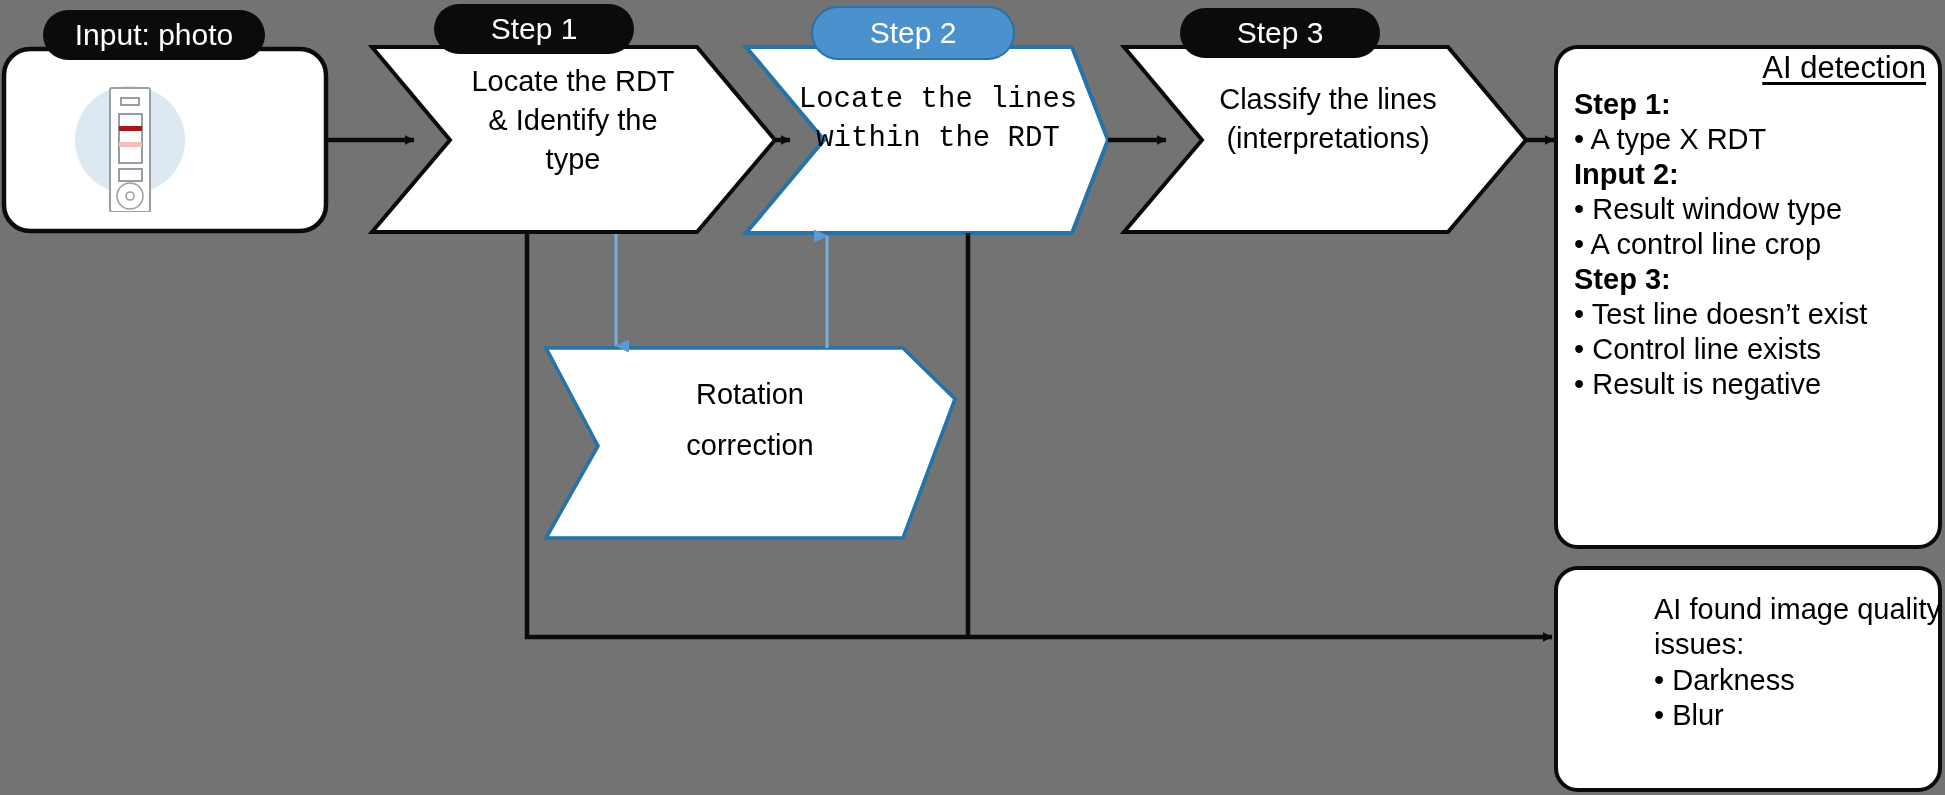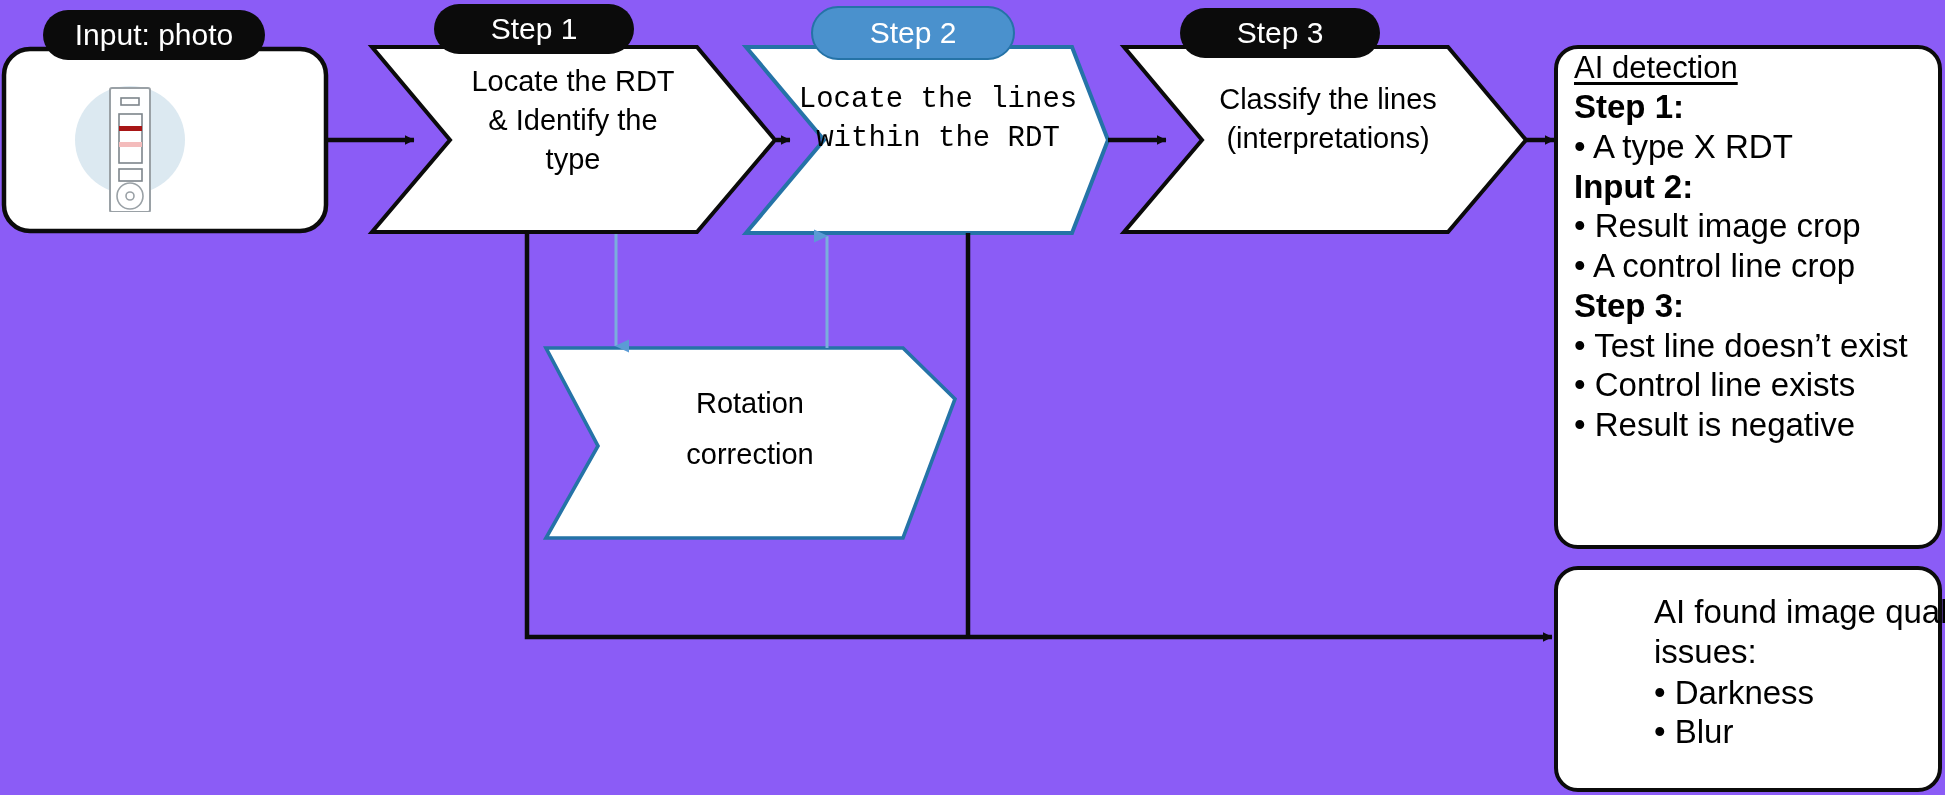--- a/index.html
+++ b/index.html
@@ -1,34 +1,34 @@
 <!DOCTYPE html>
 <html><head>
 <meta charset="utf-8">
 <style>
   html,body{margin:0;padding:0;background:#ffffff;}
   body{width:1945px;height:795px;font-family:"Liberation Sans",sans-serif;overflow:hidden;}
-  #stage{position:relative;width:1945px;height:795px;background:#8b5cf6;}
+  #stage{position:relative;width:1945px;height:795px;background:#737373;}
   svg.layer{position:absolute;left:0;top:0;width:1945px;height:795px;}
 
   
   .pill{position:absolute;display:flex;align-items:center;justify-content:center;
         border-radius:999px;color:#ffffff;font-size:30px;white-space:nowrap;z-index:6;}
   .pill.black{background:#0b0b0b;}
   .pill.blue{background:#4a91cd;border:2.5px solid #2573a7;}
 
   
   .chev-text{position:absolute;z-index:5;text-align:center;color:#000;
              font-size:29px;line-height:1.35;white-space:pre-line;}
 
   
   .panel-text{position:absolute;z-index:5;color:#000;}
-  .panel-title{text-align:left;font-size:31px;text-decoration:underline;
+  .panel-title{text-align:right;font-size:31px;text-decoration:underline;
                text-underline-offset:4px;margin-bottom:1px;}
-  .panel-line{font-size:33px;line-height:1.205;white-space:nowrap;}
+  .panel-line{font-size:29px;line-height:1.205;white-space:nowrap;}
   .panel-line.bold{font-weight:bold;}
   .panel-line.wrapline{white-space:normal;line-height:1.22;}
 
   
   .photo{position:absolute;z-index:5;}
 </style>
 </head>
 <body>
 
 <div id="stage">
@@ -95,29 +95,29 @@
   <div class="chev-text" style="left:408px;top:62px;width:330px;">Locate the RDT
 &amp; Identify the
 type</div>
 
   <div class="chev-text" style="left:778px;top:80px;width:320px;font-family:Liberation Mono, monospace;">Locate the lines
 within the RDT</div>
 
   <div class="chev-text" style="left:1158px;top:80px;width:340px;">Classify the lines
 (interpretations)</div>
 
-  <div class="chev-text" style="left:600px;top:378px;width:300px;line-height:1.75;">Rotation
+  <div class="chev-text" style="left:600px;top:369px;width:300px;line-height:1.75;">Rotation
 correction</div>
 
   <div class="panel-text" style="left:1574px;top:50px;width:352px;">
     <div class="panel-title">AI detection</div>
     <div class="panel-line bold">Step 1:</div>
     <div class="panel-line">• A type X RDT</div>
     <div class="panel-line bold">Input 2:</div>
-    <div class="panel-line">• Result image crop</div>
+    <div class="panel-line">• Result window type</div>
     <div class="panel-line">• A control line crop</div>
     <div class="panel-line bold">Step 3:</div>
     <div class="panel-line">• Test line doesn’t exist</div>
     <div class="panel-line">• Control line exists</div>
     <div class="panel-line">• Result is negative</div>
   </div>
 
   <div class="panel-text" style="left:1654px;top:592px;width:340px;">
     <div class="panel-line wrapline">AI found image quality issues:</div>
     <div class="panel-line">• Darkness</div>

